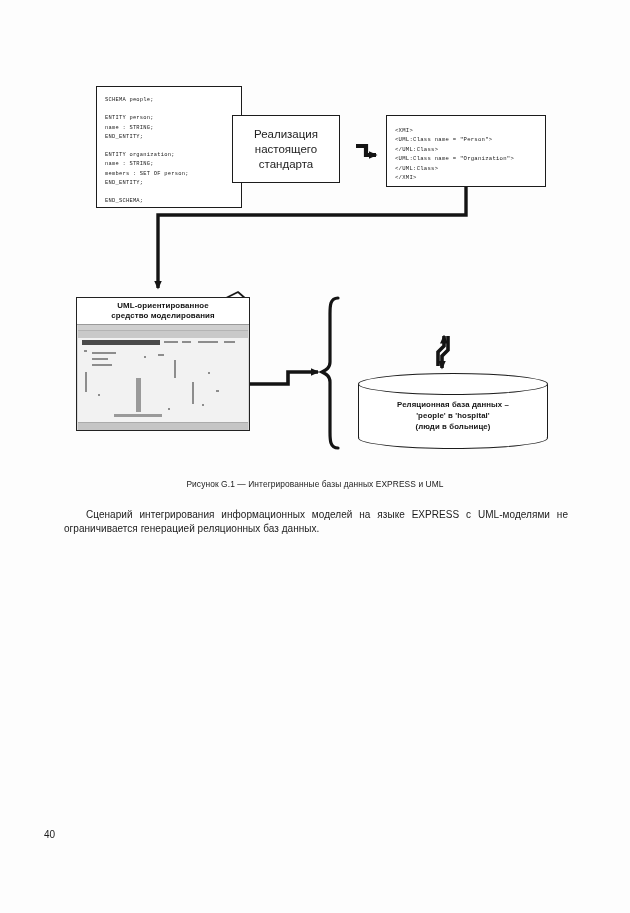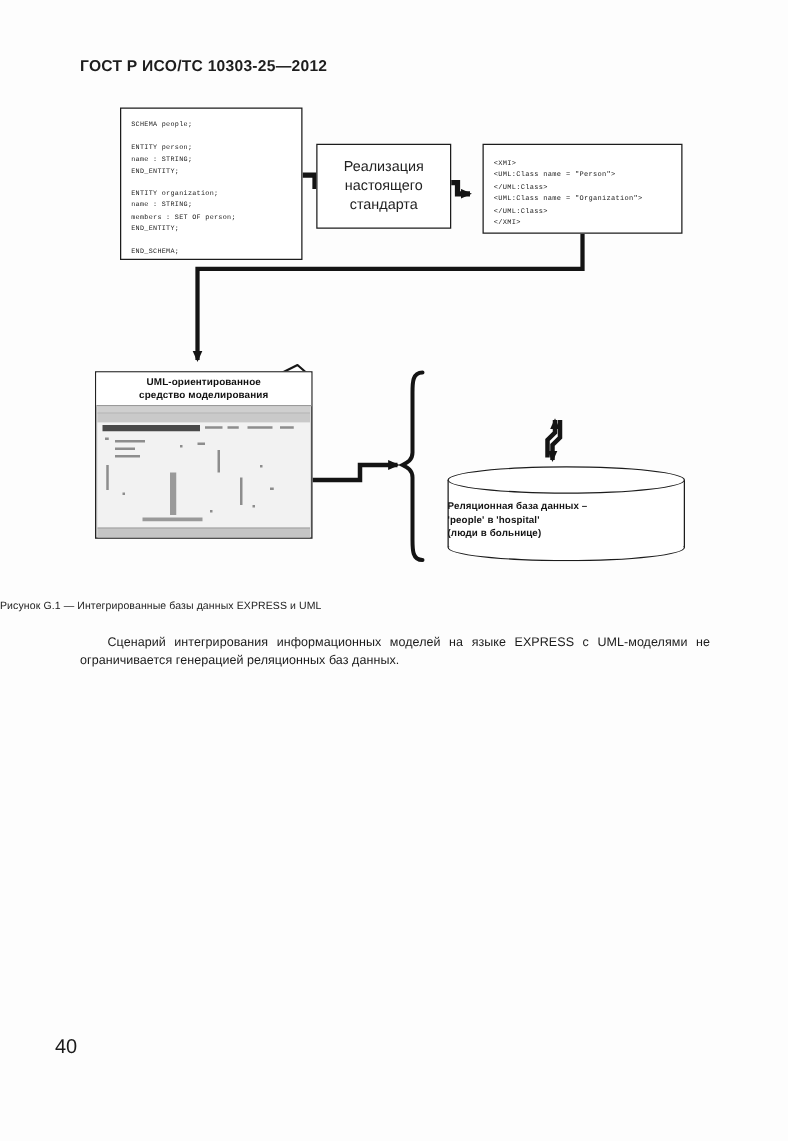--- a/index.html
+++ b/index.html
@@ -52,21 +52,21 @@
   .code{
     font-family:"Liberation Mono", monospace;
     font-size:5.4px;
     line-height:9.2px;
     color:#1b1b1b;
     white-space:pre;
     letter-spacing:.25px;
   }
   
   #impl-box{
-    left:253px;top:45px;
+    left:232px;top:45px;
     width:108px;height:68px;
     display:flex;align-items:center;justify-content:center;
     text-align:center;
   }
   #impl-box .label{
     font-size:11.5px;
     line-height:15px;
     color:#222;
     white-space:pre-line;
   }
@@ -166,58 +166,58 @@
     background:#fff;box-sizing:border-box;
   }
   #db-cyl .bot-ell{
     position:absolute;left:0;bottom:0;width:100%;height:22px;
     border:1.6px solid #1c1c1c;border-radius:50%;
     background:#fff;box-sizing:border-box;
     clip-path:inset(45% 0 0 0);
   }
   #db-cyl .label{
     position:absolute;left:0;right:0;top:27px;
-    text-align:left;
+    text-align:center;
     font-size:7.8px;line-height:10.8px;font-weight:bold;color:#141414;
     white-space:pre-line;letter-spacing:.1px;
     z-index:2;
   }
   
   .caption{
     position:absolute;
     left:0;right:0;top:479px;
+    text-align:center;
     font-size:8.4px;
     color:#1b1b1b;
     letter-spacing:.1px;
   }
   
   .body-par{
     position:absolute;
     left:64px;top:508px;width:504px;
     font-size:10px;
     line-height:13.6px;
     color:#1b1b1b;
     text-align:justify;
     text-indent:22px;
     letter-spacing:.05px;
   }
   
   .page-number{
     position:absolute;
     left:44px;top:829px;
-    font-size:16px;
+    font-size:10px;
     color:#1b1b1b;
   }
 </style>
 </head>
 <body>
 
 <div class="page">
 
-  <div class="doc-header">ГОСТ Р ИСО/ТС 10303-25—2012</div>
 
   <div class="figure">
 
     <svg class="lines" viewBox="0 0 630 400">
       <defs>
         <marker id="ah" markerWidth="9" markerHeight="9" refX="7.5" refY="4" orient="auto" markerUnits="userSpaceOnUse">
           <path d="M0,0 L9,4 L0,8 z" fill="#141414"></path>
         </marker>
       </defs>
 

